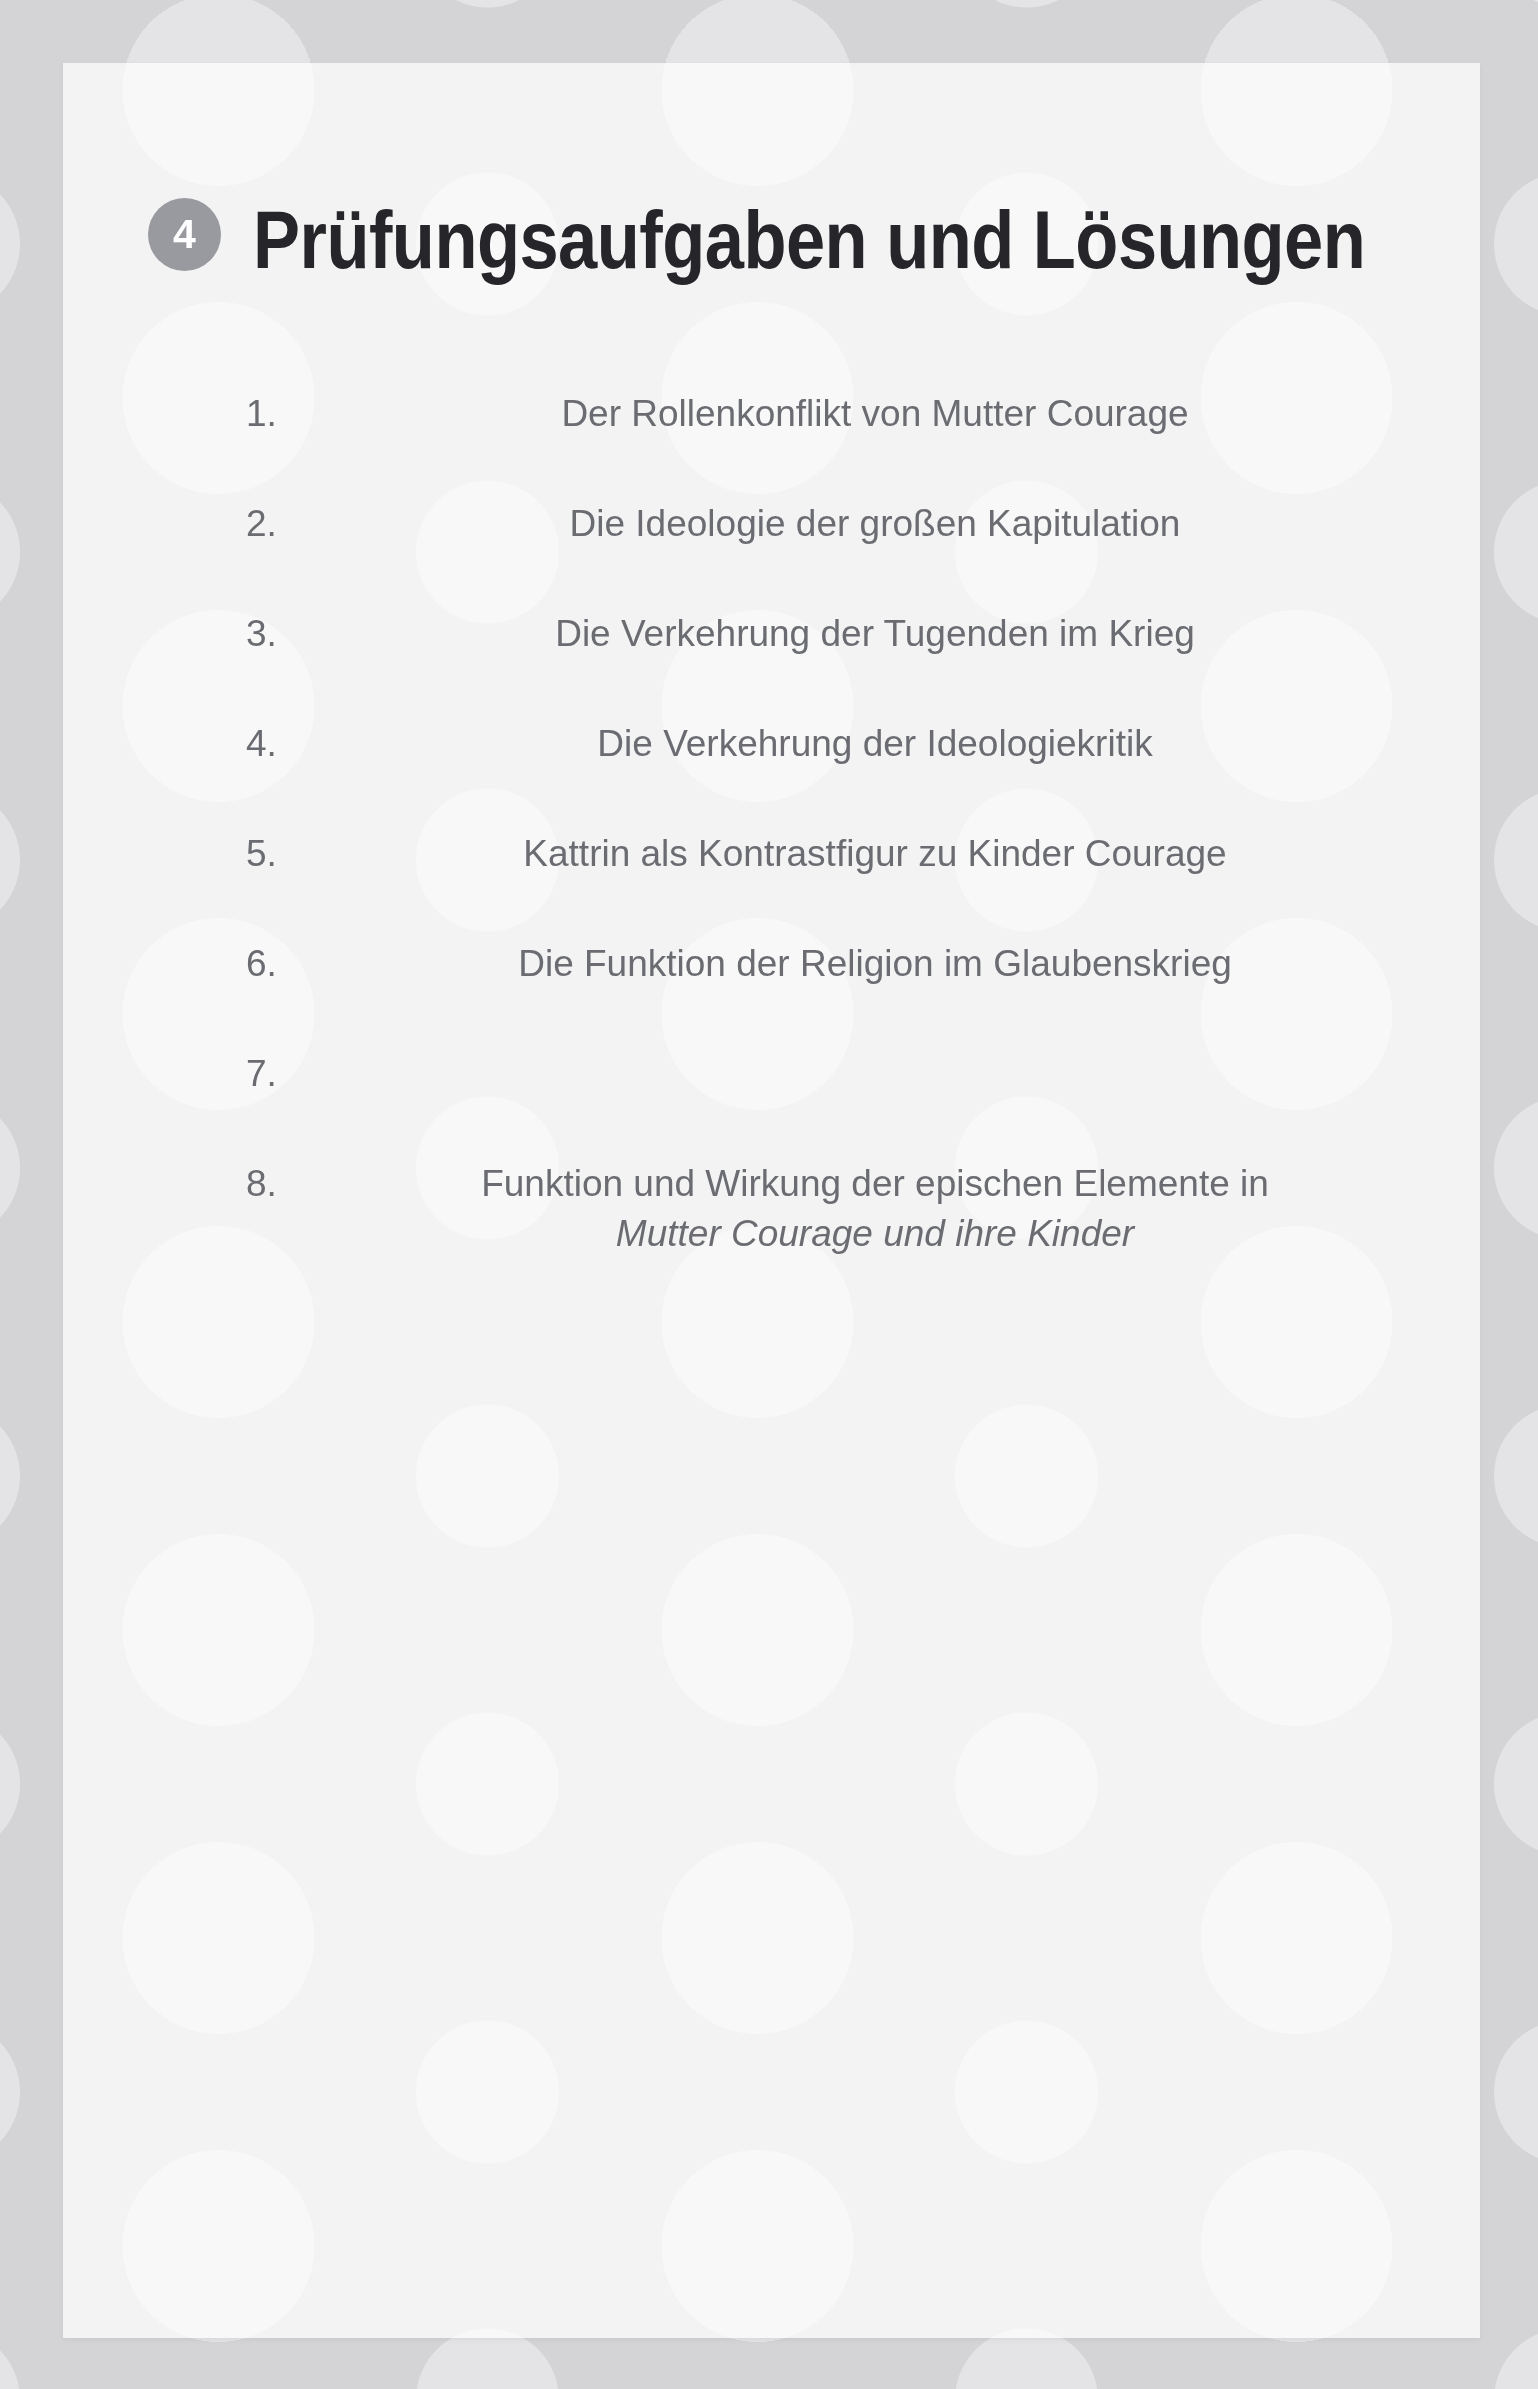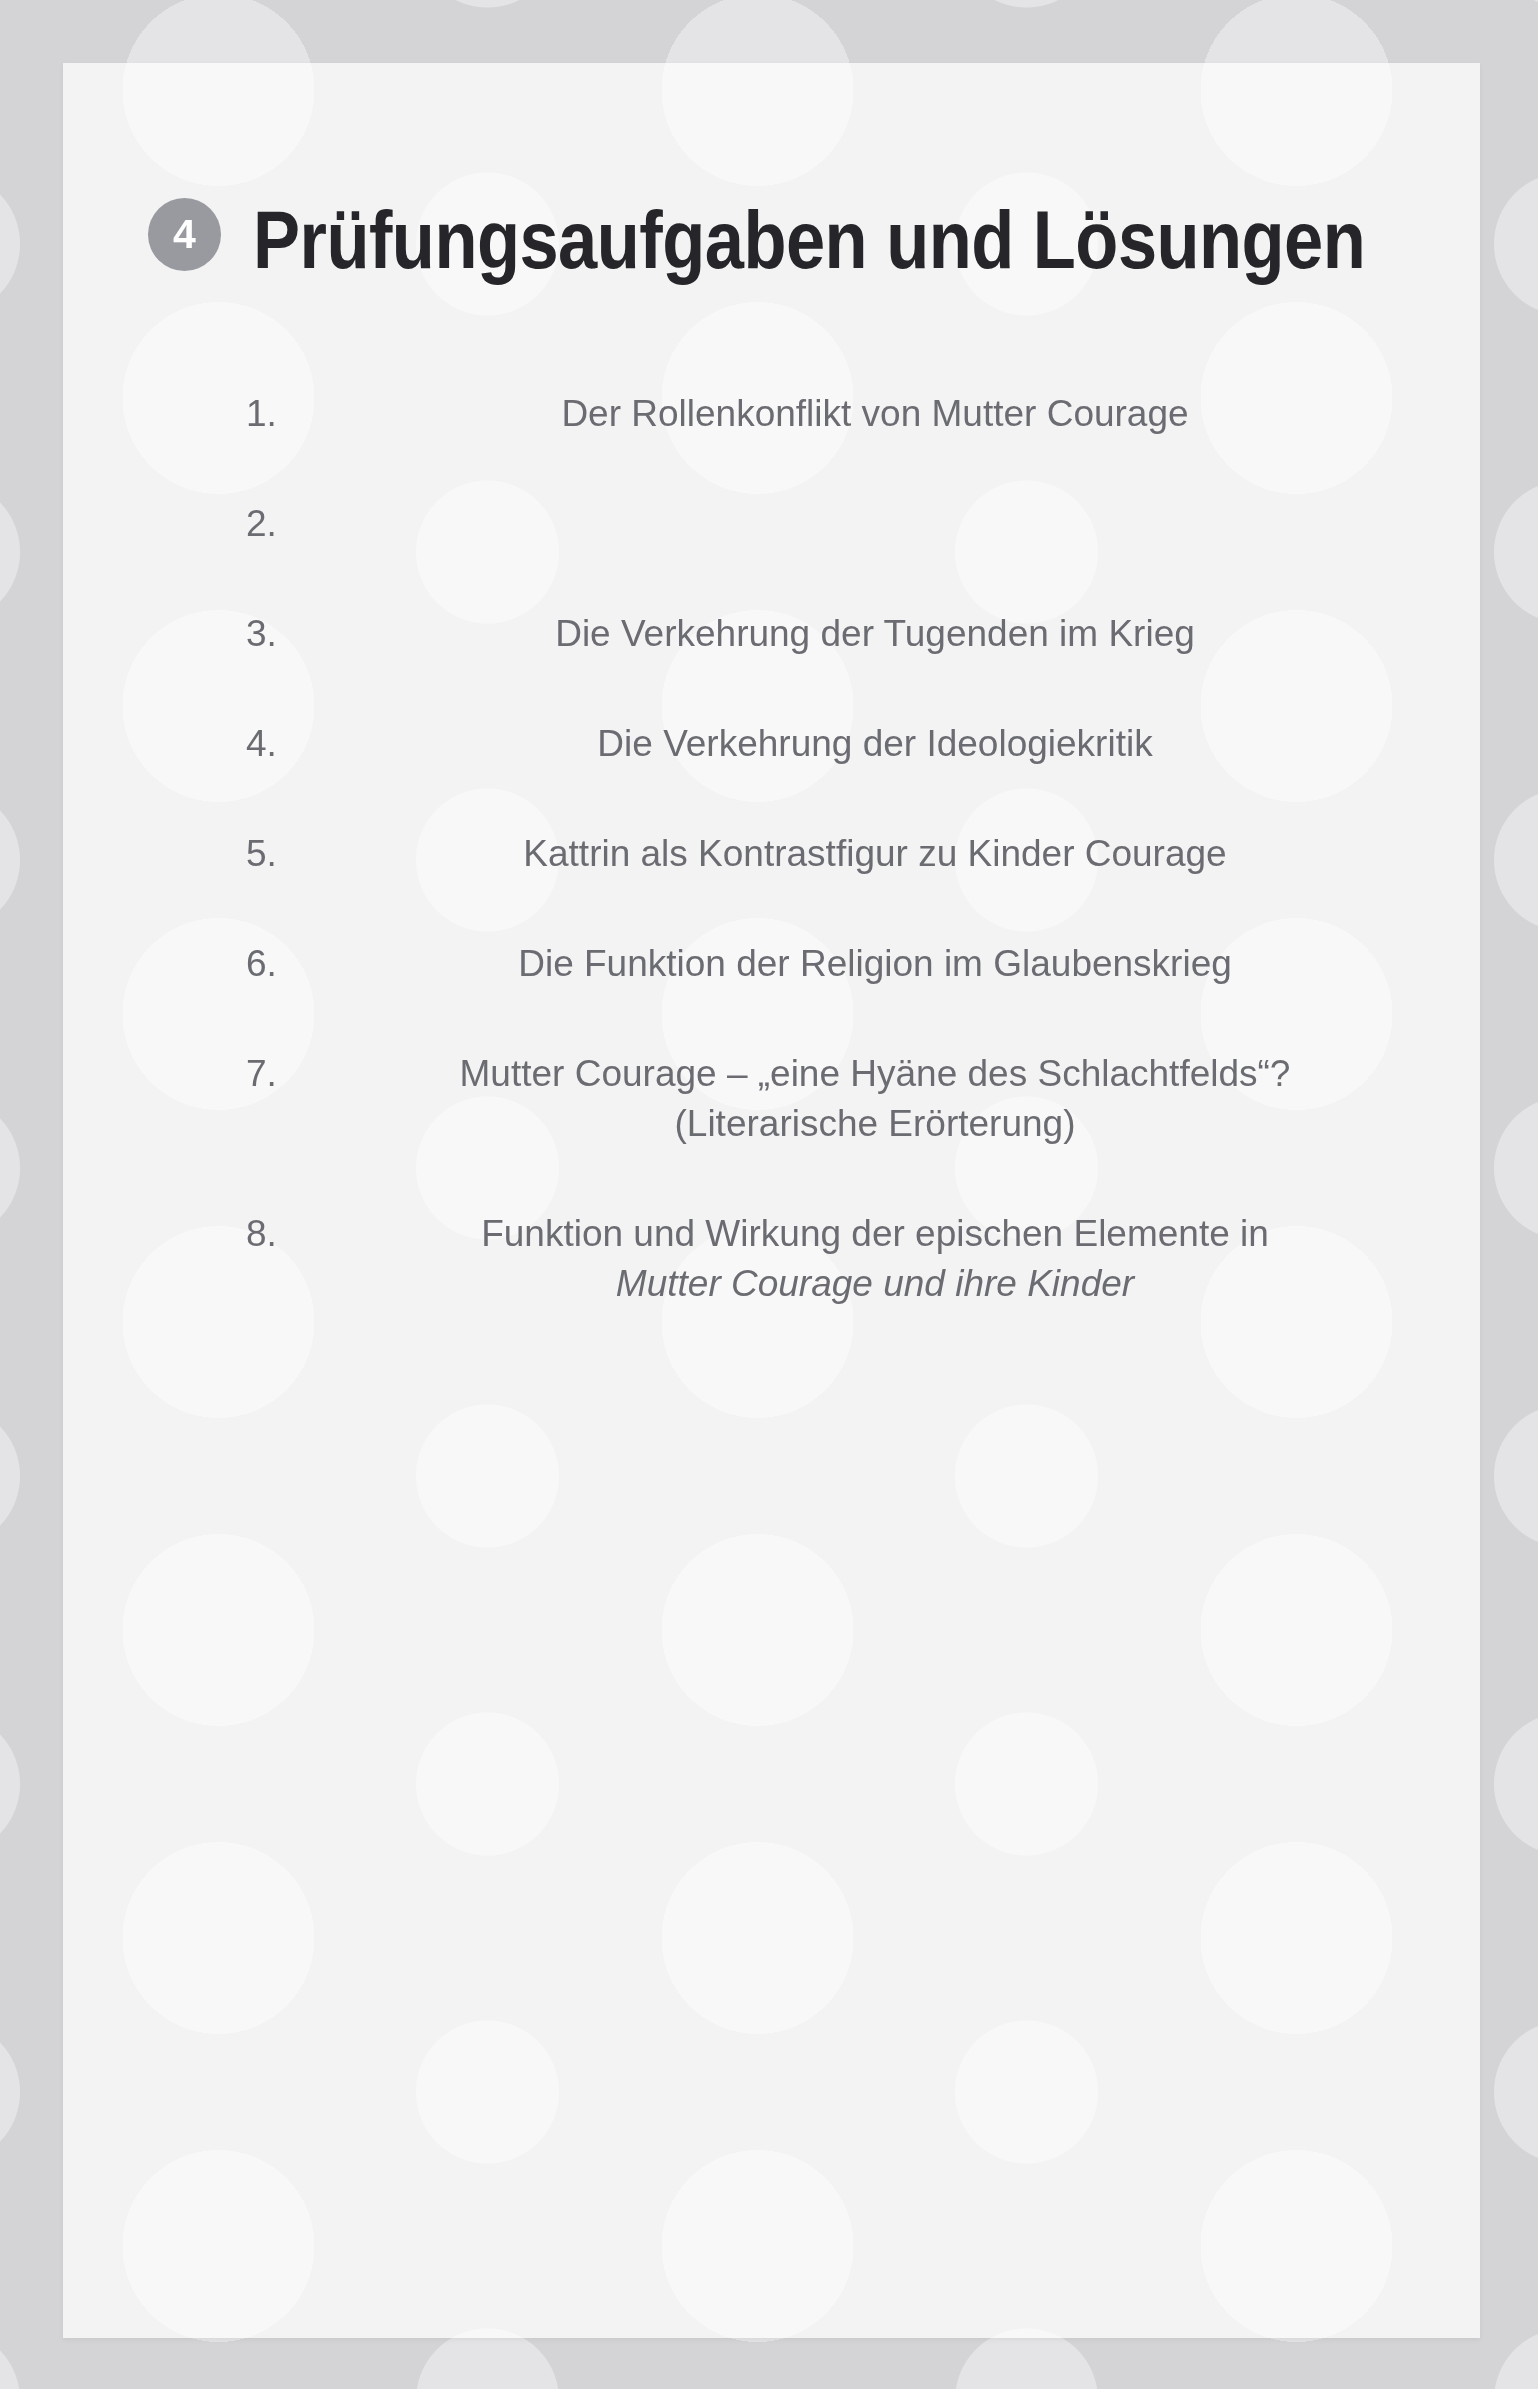--- a/index.html
+++ b/index.html
@@ -109,20 +109,21 @@
   <h1 class="page-title">Prüfungsaufgaben und Lösungen</h1>
 
   <ol class="toc-list">
   <li>
     <span class="num">1.</span>
     <span class="text"><span class="line">Der Rollenkonflikt von Mutter Courage</span></span>
   </li>
 
   <li>
     <span class="num">2.</span>
+    <span class="text"><span class="line">Die Ideologie der großen Kapitulation</span></span>
   </li>
 
   <li>
     <span class="num">3.</span>
     <span class="text"><span class="line">Die Verkehrung der Tugenden im Krieg</span></span>
   </li>
 
   <li>
     <span class="num">4.</span>
     <span class="text"><span class="line">Die Verkehrung der Ideologiekritik</span></span>
@@ -133,21 +134,20 @@
     <span class="text"><span class="line">Kattrin als Kontrastfigur zu Kinder Courage</span></span>
   </li>
 
   <li>
     <span class="num">6.</span>
     <span class="text"><span class="line">Die Funktion der Religion im Glaubenskrieg</span></span>
   </li>
 
   <li>
     <span class="num">7.</span>
-    <span class="text"><span class="line">Mutter Courage – „eine Hyäne des Schlachtfelds“?</span><br><span class="line">(Literarische Erörterung)</span></span>
   </li>
 
   <li>
     <span class="num">8.</span>
     <span class="text"><span class="line">Funktion und Wirkung der epischen Elemente in</span><br><em class="line">Mutter Courage und ihre Kinder</em></span>
   </li>
 </ol>
 
 </div>
 

